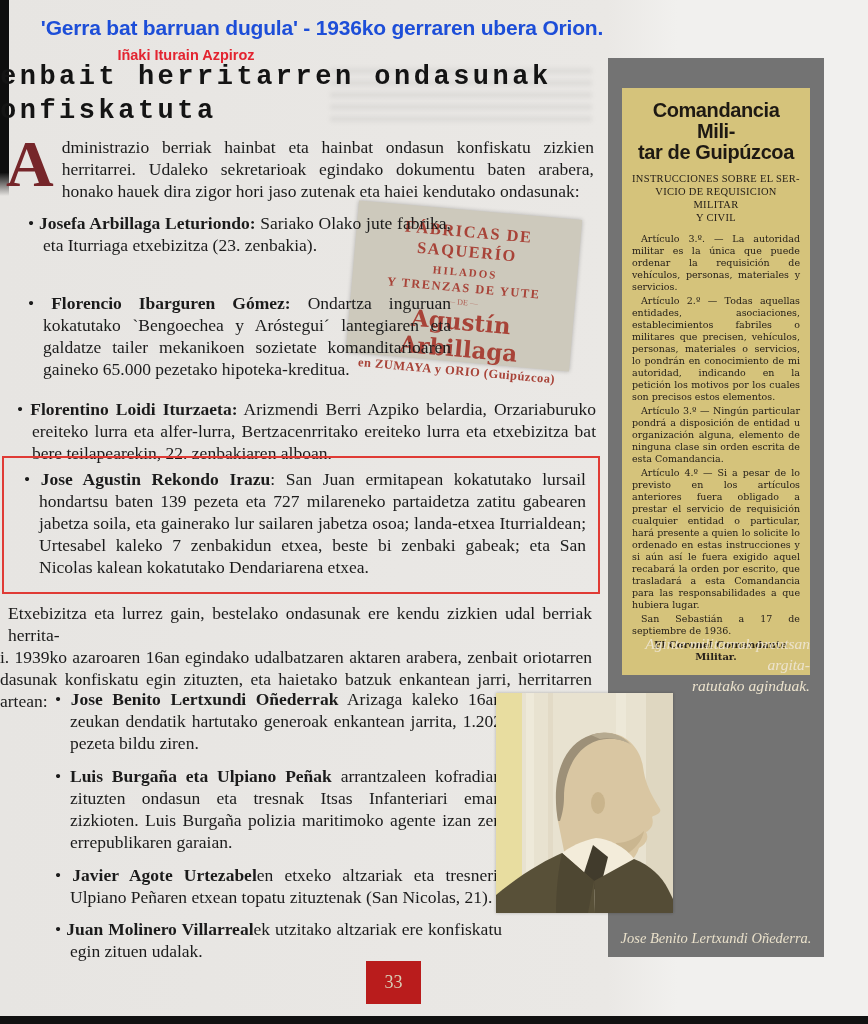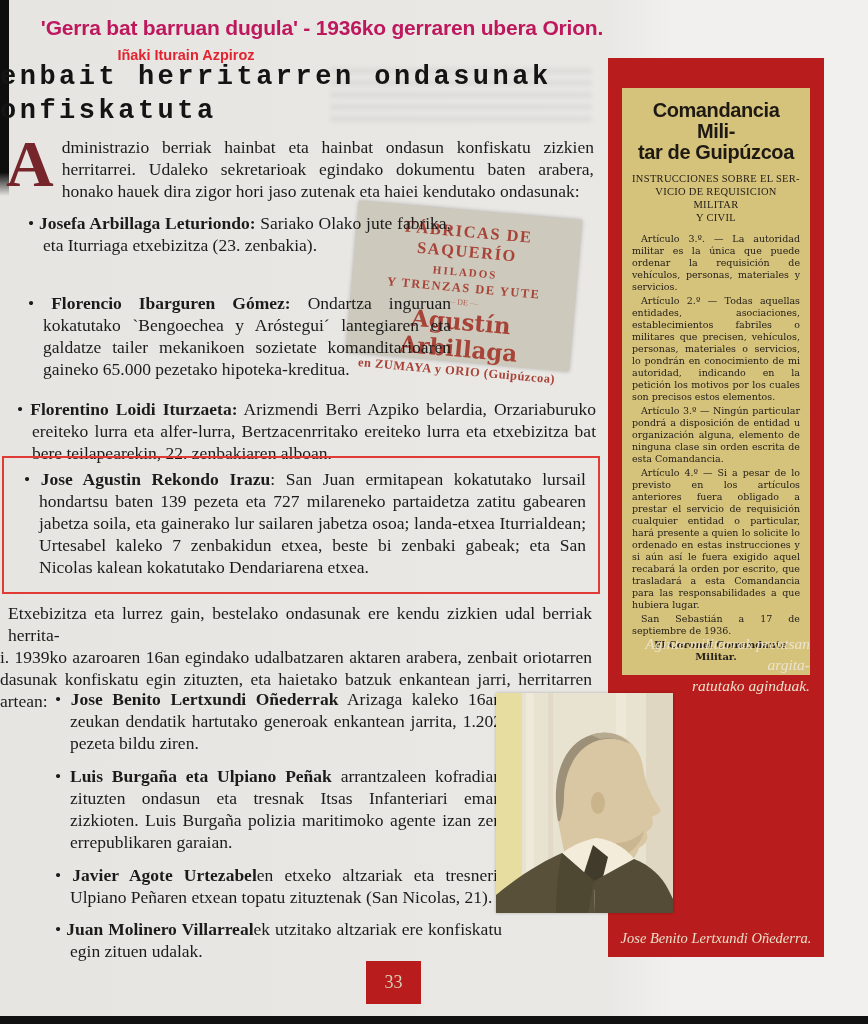--- a/index.html
+++ b/index.html
@@ -3,21 +3,21 @@
 <meta charset="utf-8">
 <style>
   html,body{margin:0;padding:0;}
   body{width:868px;height:1024px;position:relative;overflow:hidden;
        font-family:"Liberation Serif", serif;
        background:linear-gradient(90deg,#e7e5e2 0%,#eae8e5 70%,#f1f0ee 78%,#f1f0ee 100%);}
   .abs{position:absolute;}
   
   .main-title{left:0;top:16px;width:644px;text-align:center;
     font-family:"Liberation Sans",sans-serif;font-weight:bold;font-size:21px;
-    color:#be185d;letter-spacing:-0.2px;}
+    color:#1d4ed8;letter-spacing:-0.2px;}
   .byline{left:0;top:47px;width:372px;text-align:center;
     font-family:"Liberation Sans",sans-serif;font-weight:bold;font-size:14.5px;color:#e32430;}
   .big-heading{left:0;top:60px;width:600px;
     font-family:"Liberation Mono","DejaVu Sans Mono",monospace;font-weight:bold;
     font-size:27px;line-height:34px;letter-spacing:3.5px;color:#141414;}
   .big-heading span{display:block;white-space:nowrap;}
   .ghost{left:330px;top:62px;width:262px;height:66px;opacity:.10;filter:blur(2px);
     background:repeating-linear-gradient(180deg,transparent 0 6px,#777 6px 12px);}
   
   .bodytext{font-size:17.5px;line-height:22px;color:#1b1b1b;text-align:justify;}
@@ -35,21 +35,21 @@
   .stamp{left:352px;top:210px;width:224px;height:152px;transform:rotate(5deg);
     background:#cdc9bc;box-shadow:0 0 4px rgba(0,0,0,.25);text-align:center;
     color:#a84338;padding-top:12px;box-sizing:border-box;}
   .stamp .l1{font-weight:bold;font-size:16.5px;letter-spacing:1.5px;font-family:"Liberation Serif",serif;}
   .stamp .l2{font-weight:bold;font-size:11px;letter-spacing:2px;margin-top:4px;}
   .stamp .l3{font-weight:bold;font-size:12.5px;letter-spacing:1.5px;margin-top:3px;}
   .stamp .l4{font-size:8px;margin-top:2px;opacity:.8;}
   .stamp .l5{font-weight:bold;font-size:23px;margin-top:1px;font-family:"DejaVu Serif",serif;}
   .stamp .l6{font-weight:bold;font-size:12.5px;margin-top:2px;letter-spacing:.5px;}
   
-  .panel{left:608px;top:58px;width:216px;height:899px;background:#b91c1c;}
+  .panel{left:608px;top:58px;width:216px;height:899px;background:#737373;}
   .clipping{position:absolute;left:14px;top:30px;width:188px;box-sizing:border-box;
     background:#d5c37b;padding:12px 10px 10px 10px;color:#27211a;}
   .clip-title{font-family:"Liberation Sans",sans-serif;font-weight:bold;
     font-size:20px;line-height:21px;text-align:center;letter-spacing:-0.4px;color:#1e1913;}
   .clip-title span{display:block;}
   .clip-subtitle{margin-top:9px;font-weight:normal;font-size:10.5px;line-height:13px;
     text-align:center;letter-spacing:.3px;}
   .clip-subtitle span{display:block;}
   .clip-body{margin-top:9px;font-size:9.5px;line-height:12px;text-align:justify;
     font-family:"DejaVu Serif",serif;}

